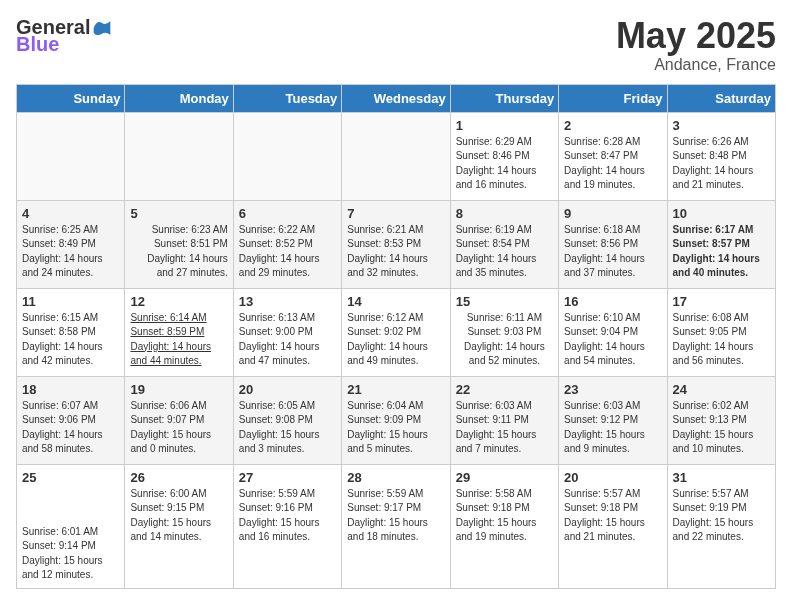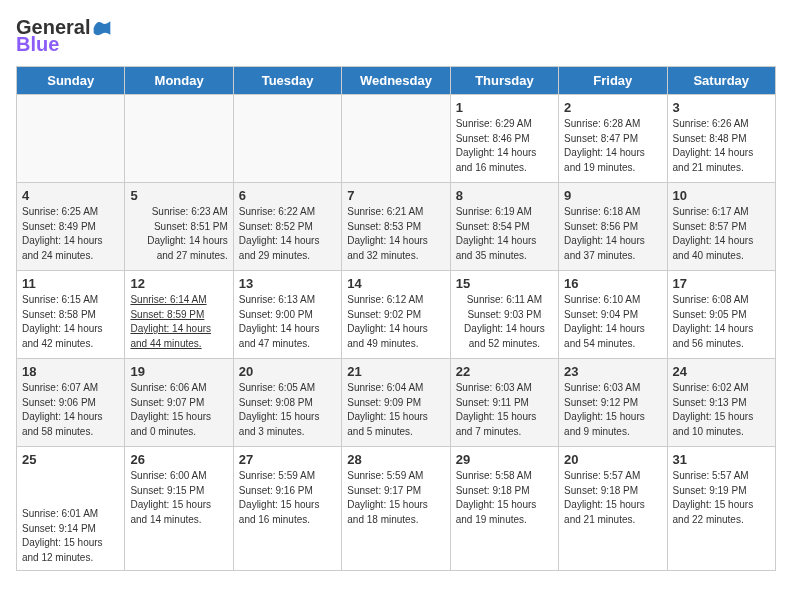--- a/index.html
+++ b/index.html
@@ -52,21 +52,21 @@
       width: 100%;
       border-collapse: collapse;
       border: 1px solid #ccc;
     }
     .calendar th {
       background-color: #2e7abf;
       color: white;
       padding: 6px 4px;
       font-size: 13px;
       font-weight: bold;
-      text-align: center;
+      text-align: right;
       border: 1px solid #ccc;
     }
     .calendar td {
       vertical-align: top;
       padding: 5px 5px;
       border: 1px solid #ccc;
       font-size: 10.5px;
       color: #333;
       width: calc(100% / 7);
       height: 88px;
@@ -100,20 +100,22 @@
       <div style="display:flex;align-items:center;">
         <span class="logo-text-general">General</span>
         <svg class="logo-icon" viewBox="0 0 24 24" xmlns="http://www.w3.org/2000/svg">
           <path d="M2 12 Q6 2 12 6 Q16 9 22 4 L22 20 Q16 16 12 19 Q6 23 2 18 Z" fill="#2e7abf"></path>
         </svg>
       </div>
       <span class="logo-text-blue" style="margin-top:-6px;">Blue</span>
     </div>
   </div>
   <div class="title-area">
+    <div class="month-title">May 2025</div>
+    <div class="location-title">Andance, France</div>
   </div>
 </div>
 
 <table class="calendar">
   <thead>
     <tr>
     <th>Sunday</th>
         <th>Monday</th>
         <th>Tuesday</th>
         <th>Wednesday</th>
@@ -188,21 +190,21 @@
         </td>
         <td>
           <span class="day-number">9</span>
           <div class="day-info" style="white-space: pre-line;">Sunrise: 6:18 AM
 Sunset: 8:56 PM
 Daylight: 14 hours
 and 37 minutes.</div>
         </td>
         <td>
           <span class="day-number">10</span>
-          <div class="day-info" style="white-space: pre-line;">Sunrise: 6:17 AM
+          <div class="day-info" style="white-space: pre-line; font-weight: bold;">Sunrise: 6:17 AM
 Sunset: 8:57 PM
 Daylight: 14 hours
 and 40 minutes.</div>
         </td>
       </tr>
       <tr>
         <td>
           <span class="day-number">11</span>
           <div class="day-info" style="white-space: pre-line;">Sunrise: 6:15 AM
 Sunset: 8:58 PM

